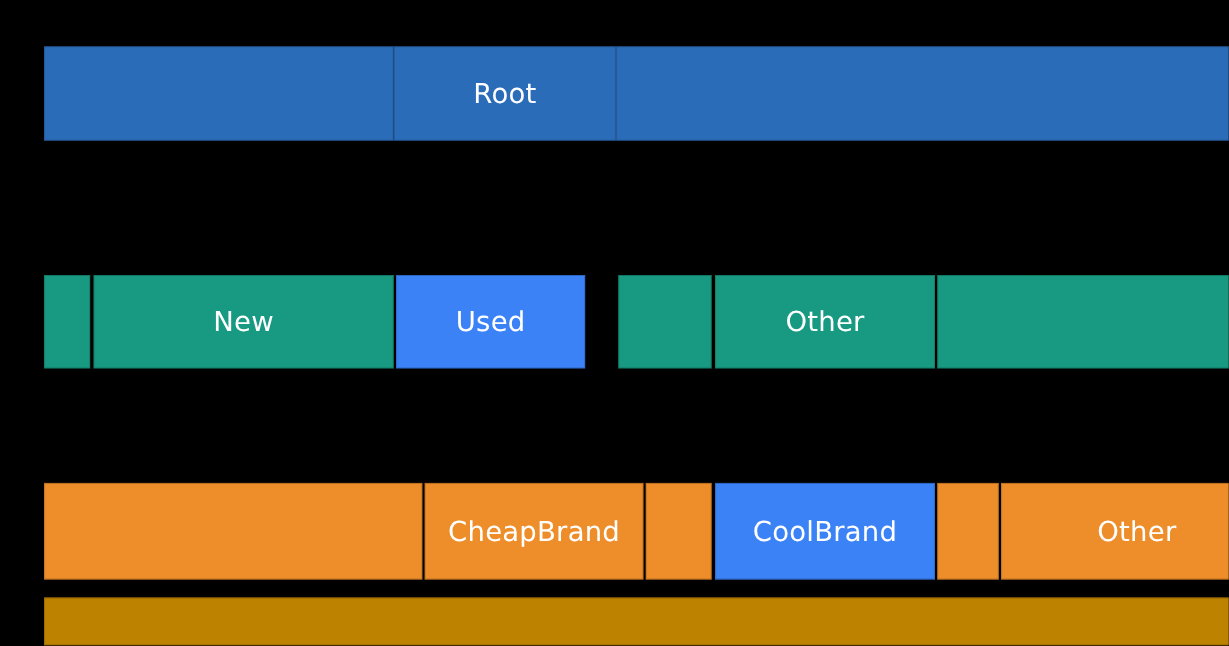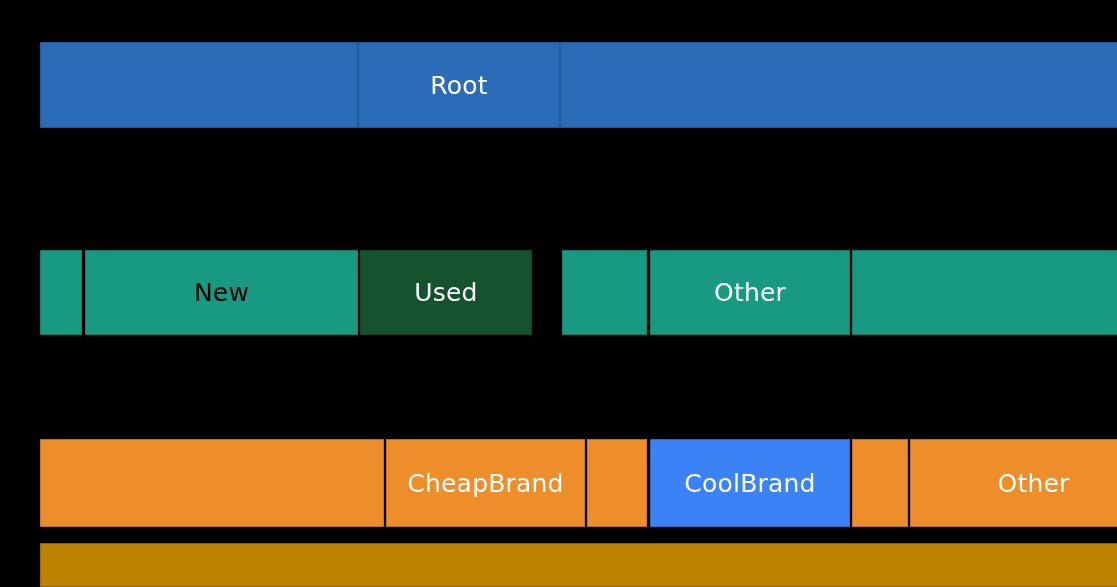--- a/index.html
+++ b/index.html
@@ -66,23 +66,23 @@
       </div>
       <div class="node seam-left seam-right seam-top seam-bottom" style="left: 520px; width: 597px; background: rgb(43, 108, 184);">
         <span class="node-label" style="color: rgb(255, 255, 255);"></span>
       </div>
     </div>
     <div class="tier" style="top: 250px; height: 85px;">
       <div class="node seam-left seam-right seam-top seam-bottom" style="left: 0px; width: 42px; background: rgb(23, 154, 129);">
         <span class="node-label" style="color: rgb(255, 255, 255);"></span>
       </div>
       <div class="node seam-left seam-right seam-top seam-bottom" style="left: 45px; width: 273px; background: rgb(23, 154, 129);">
-        <span class="node-label" style="color: #000000;">New</span>
+        <span class="node-label" style="color: #ffffff;">New</span>
       </div>
-      <div class="node seam-left seam-right seam-top seam-bottom" style="left: 320px; width: 172px; background: #14532d;">
+      <div class="node seam-left seam-right seam-top seam-bottom" style="left: 320px; width: 172px; background: #3b82f6;">
         <span class="node-label" style="color: rgb(255, 255, 255);">Used</span>
       </div>
       <div class="node seam-left seam-right seam-top seam-bottom" style="left: 522px; width: 85px; background: rgb(23, 154, 129);">
         <span class="node-label" style="color: rgb(255, 255, 255);"></span>
       </div>
       <div class="node seam-left seam-right seam-top seam-bottom" style="left: 610px; width: 200px; background: rgb(23, 154, 129);">
         <span class="node-label" style="color: rgb(255, 255, 255);">Other</span>
       </div>
       <div class="node seam-left seam-right seam-top seam-bottom" style="left: 812px; width: 305px; background: rgb(23, 154, 129);">
         <span class="node-label" style="color: rgb(255, 255, 255);"></span>

